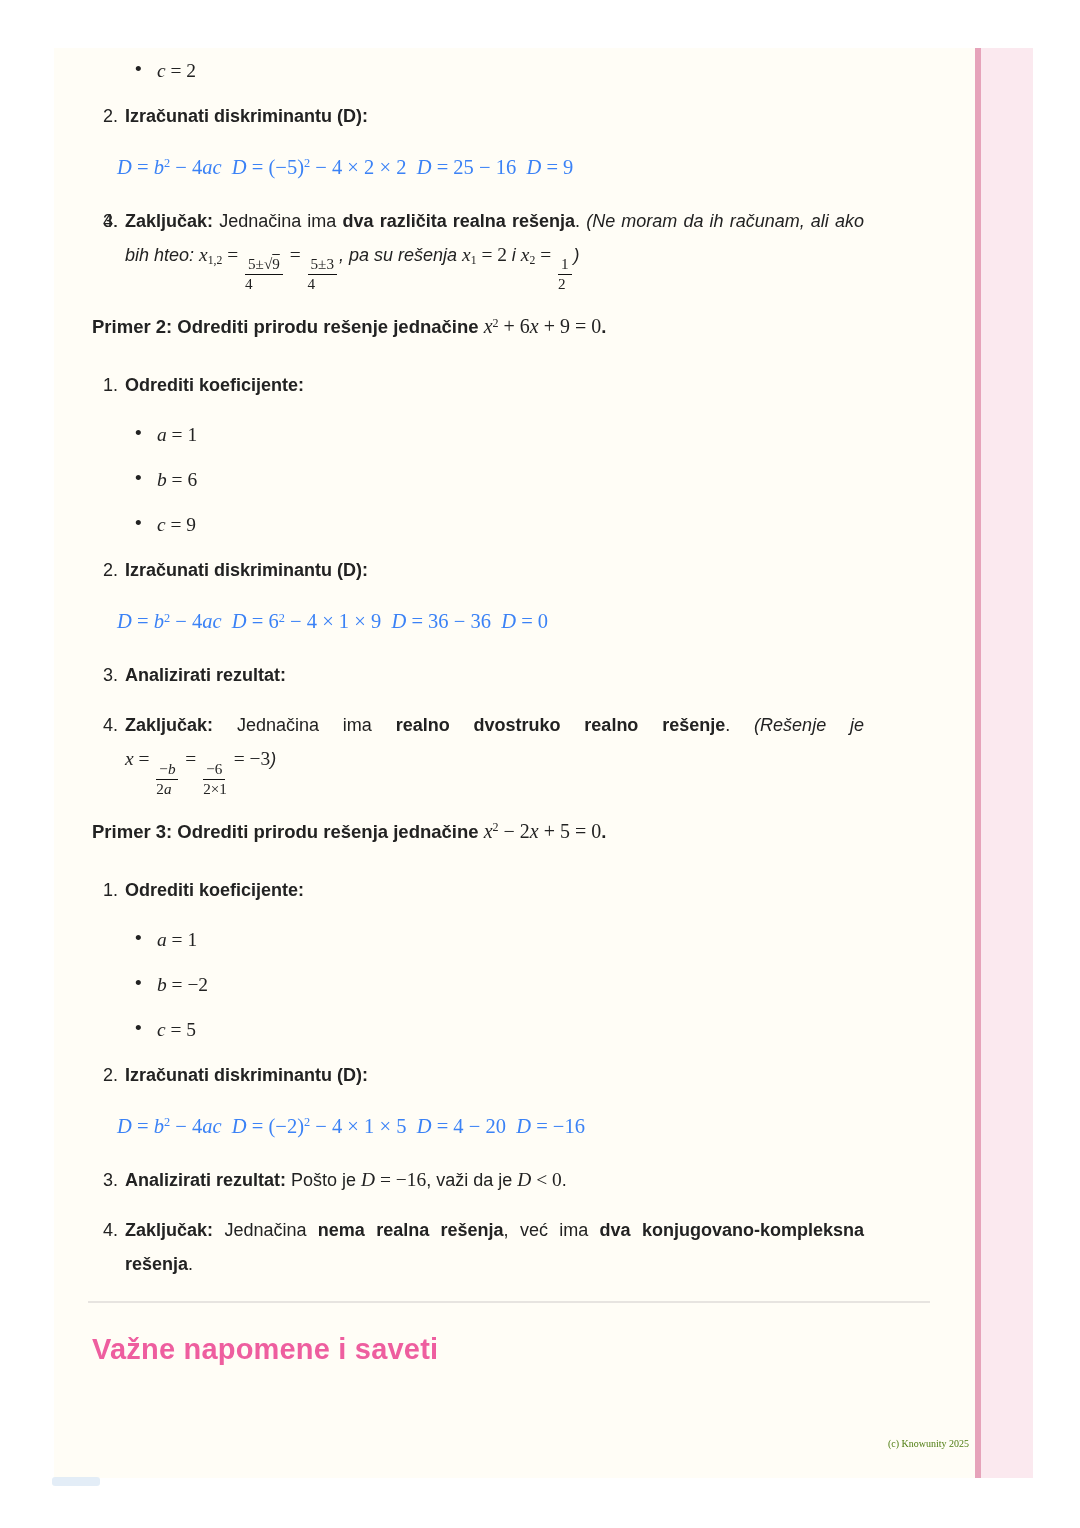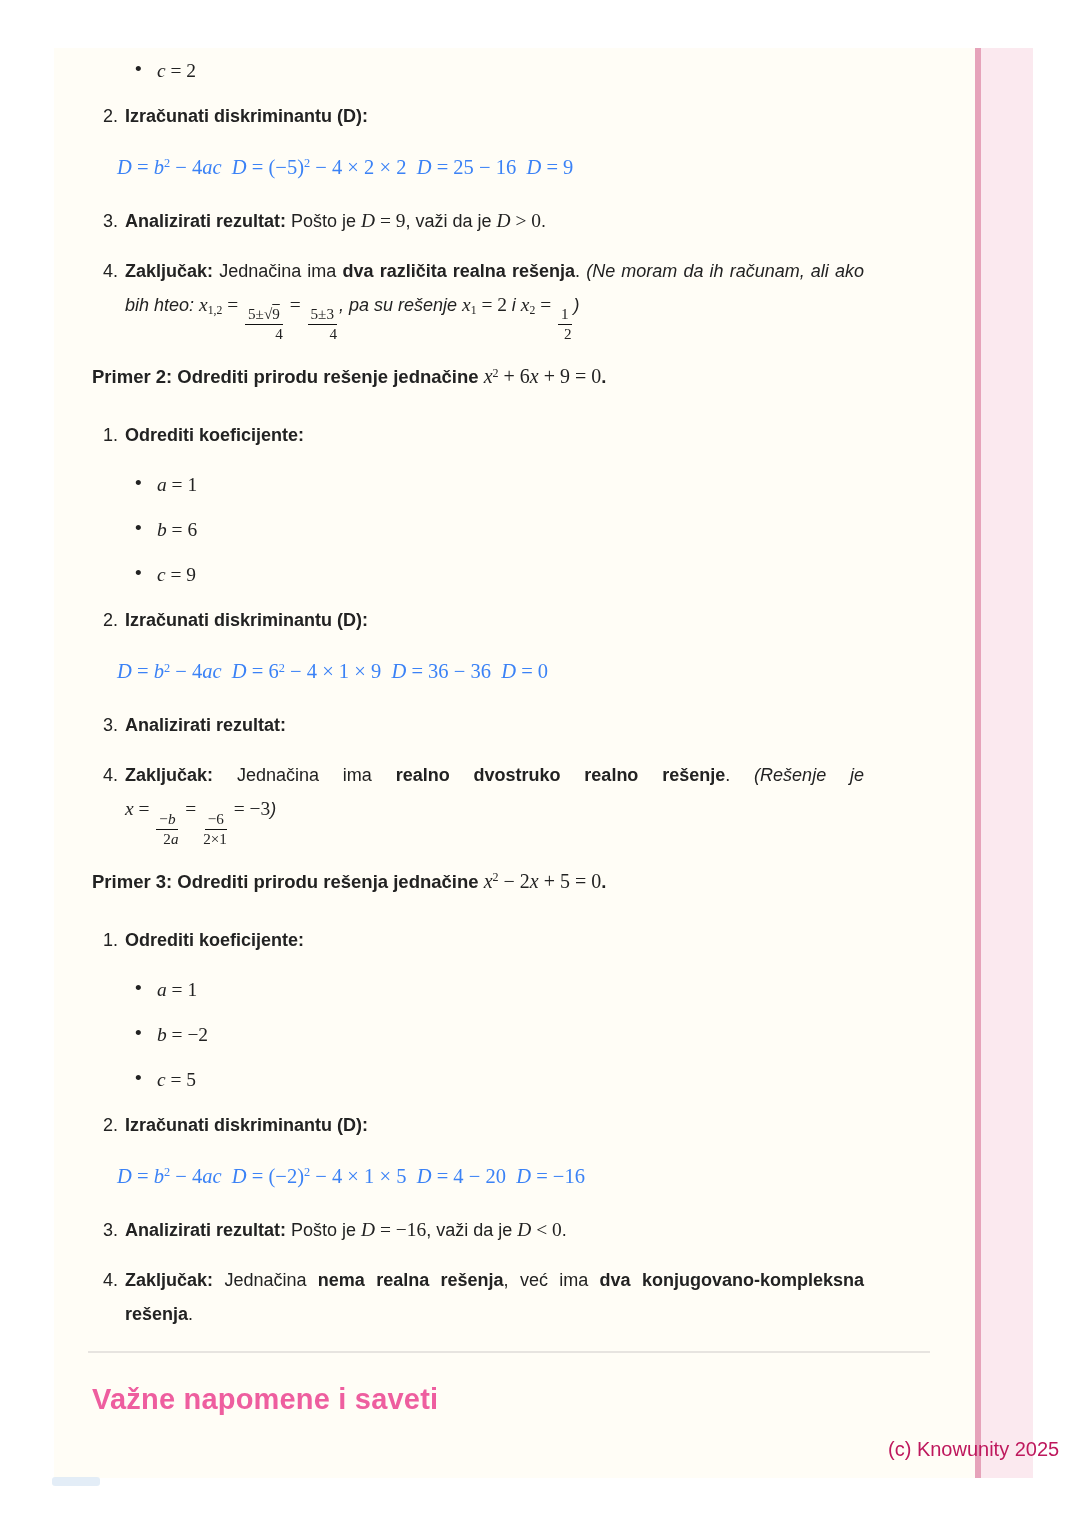--- a/index.html
+++ b/index.html
@@ -28,34 +28,34 @@
   .math-block { margin:0 0 16px 25px; font-size:19px; line-height:36px; color:#3b82f6; }
   .primer { margin:8px 0 22px 0; font-size:18.5px; line-height:34px; }
 
   .sg-r { }
   .sg-b { font-weight:700; }
   .sg-i { font-style:italic; }
   .sg-m  { font-family:"Liberation Serif",serif; font-style:italic; font-size:1.08em; }
   .sg-mr { font-family:"Liberation Serif",serif; font-size:1.08em; }
   .sup { font-size:0.65em; position:relative; top:-0.55em; }
   .sub { font-size:0.65em; position:relative; top:0.25em; }
-  .frac { display:inline-flex; flex-direction:column; align-items:flex-end;
+  .frac { display:inline-flex; flex-direction:column; align-items:flex-start;
           vertical-align:-0.6em; line-height:1.12; font-size:0.78em; margin:0 2px; }
   .frac .num { display:block; border-bottom:1.2px solid #111; padding:0 3px 1px; }
   .frac .den { display:block; padding-top:1px; }
   .rad { white-space:nowrap; }
   .rad .rad-val { text-decoration:overline; }
   .nowrap { white-space:nowrap; }
 
   .divider { height:0; border-top:2px solid #E7E4E0; width:842px; margin:20px 0 0 -4px; }
   .final-heading { margin:26px 0 0 0; font-size:29px; font-weight:700;
                    color:#EE5E9F; line-height:40px; letter-spacing:0.2px; }
 
-  .watermark { position:absolute; left:888px; top:1438px; font-size:20px;
-               color:#be185d; z-index:3; }
+  .watermark { position:absolute; left:888px; top:1438px; font-size:10px;
+               color:#4d7c0f; z-index:3;font-family:Liberation Serif, serif; }
   .smudge { position:absolute; left:52px; top:1477px; width:48px; height:9px;
             background:#DCE9F5; border-radius:3px; opacity:0.8; }
 </style>
 </head>
 <body>
 
 <div id="screen">
   <div class="page">
     <div class="accent-bar"></div>
     <div class="content">
@@ -67,32 +67,31 @@
 
       <div class="li">
         <span class="nmark">2.</span>
         <span><span class="sg-b">Izračunati diskriminantu (D):</span></span>
       </div>
 
       <div class="math-block"><span class="sg-m">D</span><span class="sg-mr"> = </span><span class="sg-m">b</span><span class="sg-mr sup">2</span><span class="sg-mr"> − 4</span><span class="sg-m">ac</span><span class="sg-mr">&nbsp; </span><span class="sg-m">D</span><span class="sg-mr"> = (−5)</span><span class="sg-mr sup">2</span><span class="sg-mr"> − 4 × 2 × 2&nbsp; </span><span class="sg-m">D</span><span class="sg-mr"> = 25 − 16&nbsp; </span><span class="sg-m">D</span><span class="sg-mr"> = 9</span></div>
 
       <div class="li">
         <span class="nmark">3.</span>
-        <span><span class="sg-b">Analizirati rezultat:</span><span class="sg-r"> Pošto je </span><span class="sg-m">D</span><span class="sg-mr"> = 9</span><span class="sg-r">, važi da je </span><span class="sg-m">D</span><span class="sg-mr"> &gt; 0</span><span class="sg-r">.</span></span>
       </div>
 
       <div class="li just">
         <span class="nmark">4.</span>
         <span><span class="sg-b">Zaključak:</span><span class="sg-r"> Jednačina ima </span><span class="sg-b">dva različita realna rešenja</span><span class="sg-r">. </span><span class="sg-i">(Ne moram da ih računam, ali ako bih hteo: </span><span class="sg-m">x</span><span class="sg-mr sub">1,2</span><span class="sg-mr"> = </span><span class="frac">
               <span class="num"><span class="sg-mr">5±</span><span class="rad sg-mr"><span class="rad-sign">√</span><span class="rad-val">9</span></span></span>
               <span class="den"><span class="sg-mr">4</span></span>
             </span><span class="sg-mr"> = </span><span class="frac">
               <span class="num"><span class="sg-mr">5±3</span></span>
               <span class="den"><span class="sg-mr">4</span></span>
-            </span><span class="sg-i">, pa su rešenje </span><span class="sg-m">x</span><span class="sg-mr sub">1</span><span class="sg-mr"> = 2 </span><span class="sg-i">i </span><span class="sg-m">x</span><span class="sg-mr sub">2</span><span class="sg-mr"> = </span><span class="frac">
+            </span><span class="sg-i">, pa su rešenja </span><span class="sg-m">x</span><span class="sg-mr sub">1</span><span class="sg-mr"> = 2 </span><span class="sg-i">i </span><span class="sg-m">x</span><span class="sg-mr sub">2</span><span class="sg-mr"> = </span><span class="frac">
               <span class="num"><span class="sg-mr">1</span></span>
               <span class="den"><span class="sg-mr">2</span></span>
             </span><span class="sg-i">)</span></span>
       </div>
 
       <div class="primer"><span class="sg-b">Primer 2: Odrediti prirodu rešenje jednačine </span><span class="sg-m">x</span><span class="sg-mr sup">2</span><span class="sg-mr"> + 6</span><span class="sg-m">x</span><span class="sg-mr"> + 9 = 0</span><span class="sg-b">.</span></div>
 
       <div class="li">
         <span class="nmark">1.</span>
         <span><span class="sg-b">Odrediti koeficijente:</span></span>

